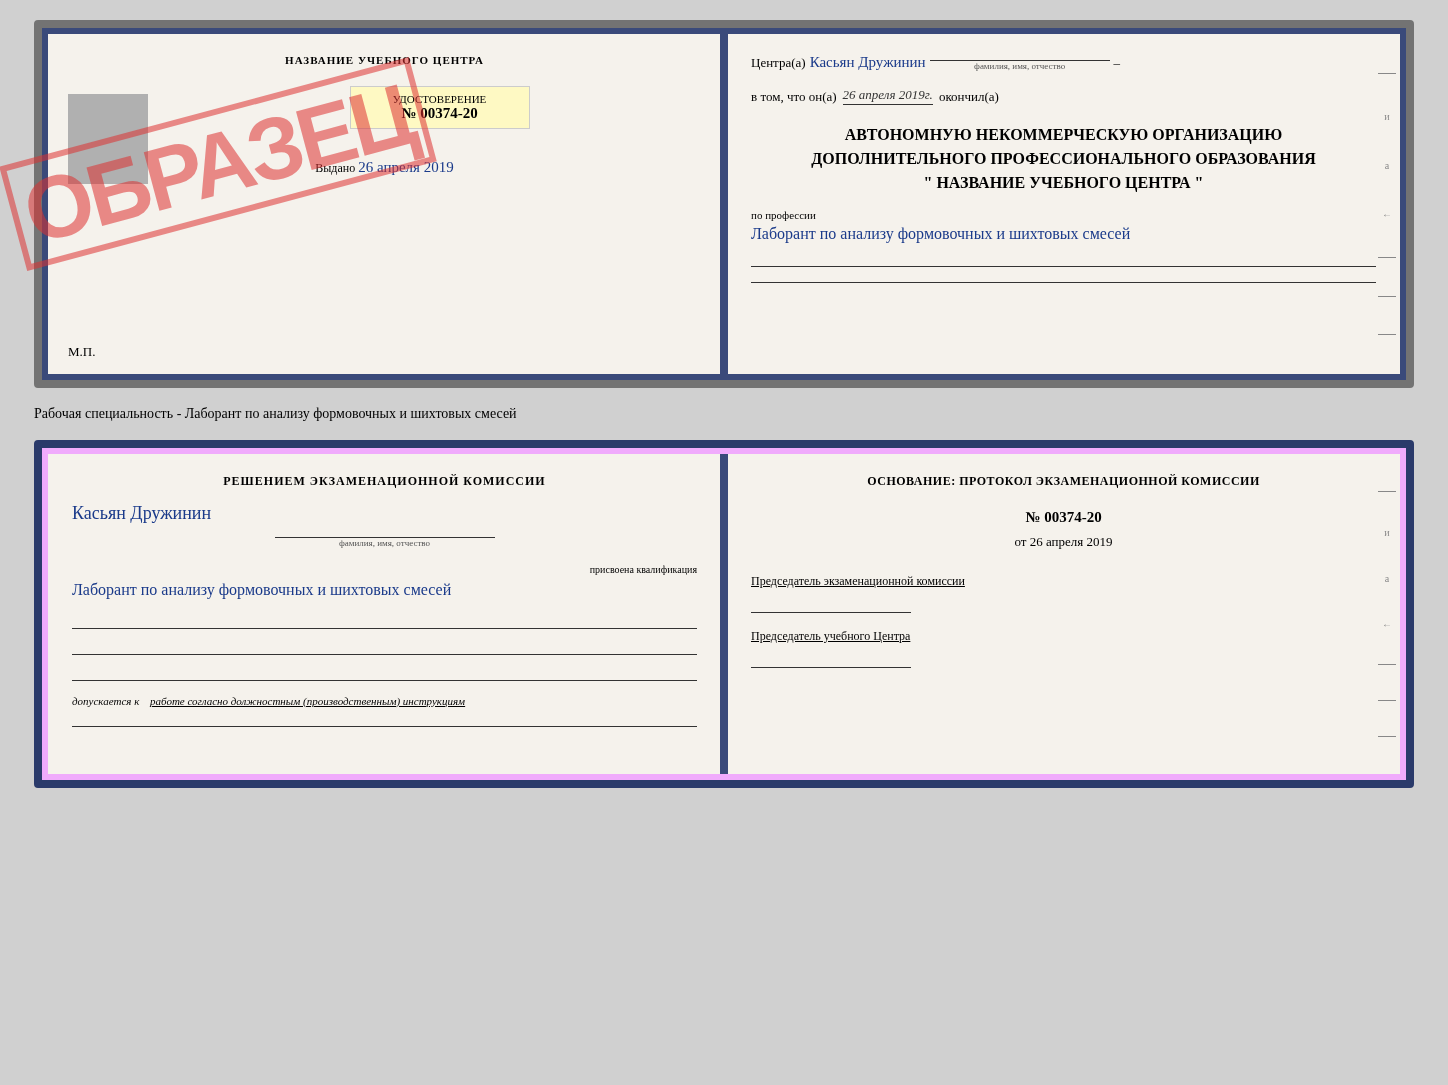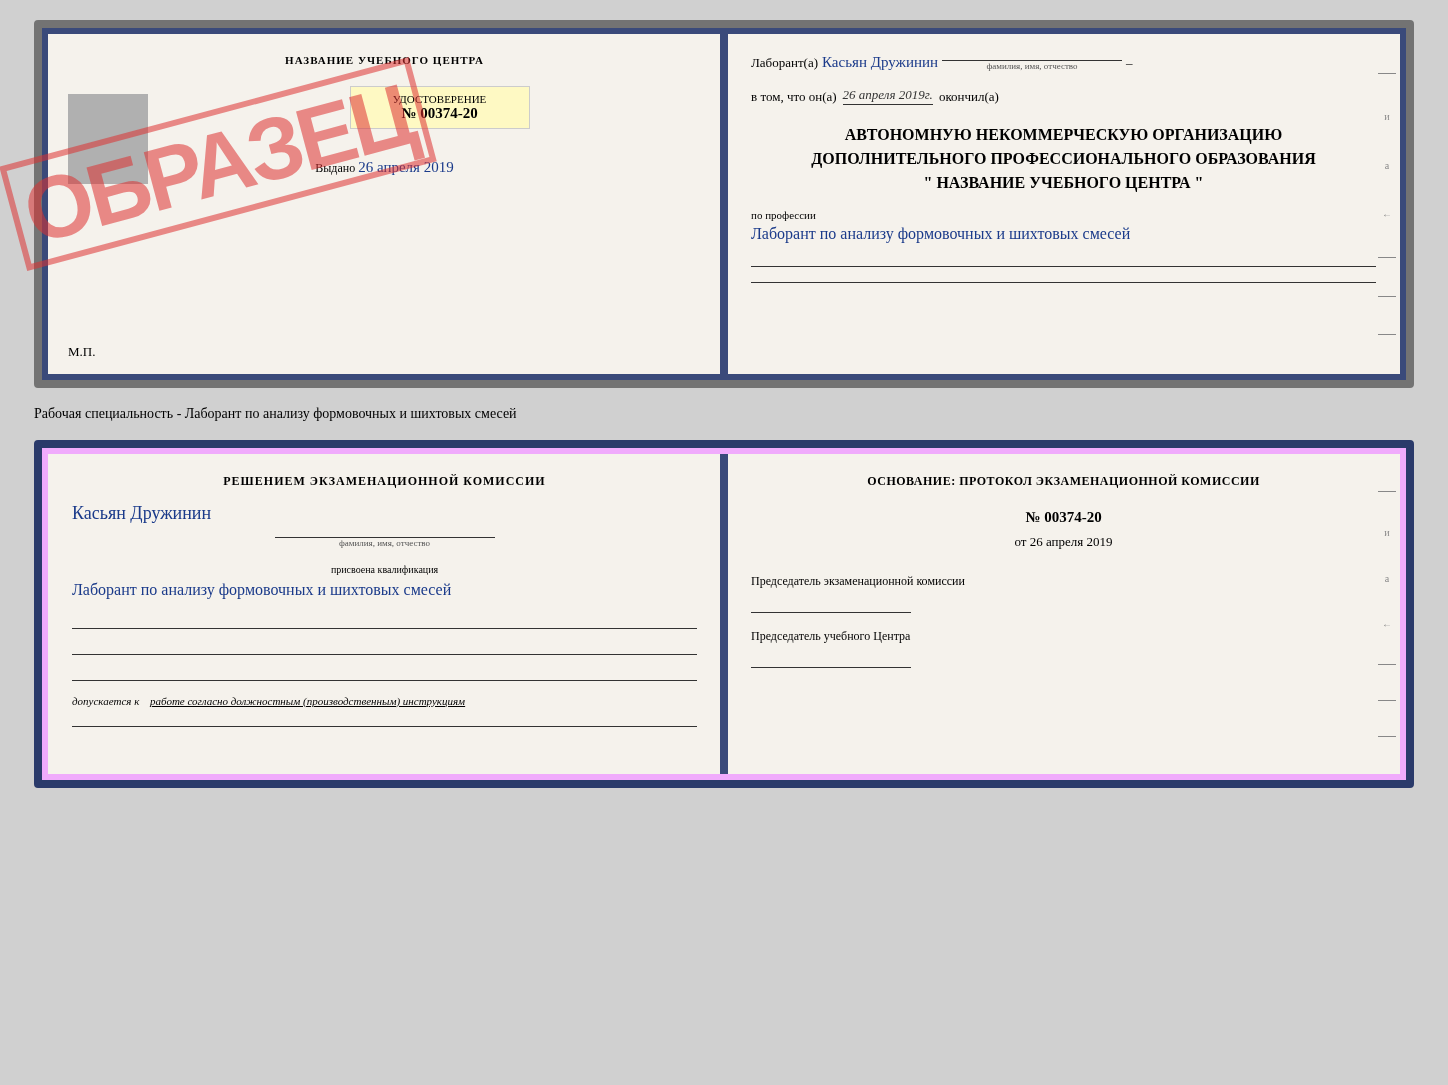--- a/index.html
+++ b/index.html
@@ -259,21 +259,21 @@
       letter-spacing: 1px;
       margin-bottom: 14px;
     }
 
     .name-line {
       margin-bottom: 4px;
     }
 
     .qualification-label {
       font-size: 10px;
-      text-align: center;
+      text-align: right;
       margin-top: 16px;
       margin-bottom: 2px;
     }
 
     .qualification-text {
       font-family: 'Segoe Script', 'Comic Sans MS', cursive;
       color: #1a3a8a;
       font-size: 16px;
       line-height: 1.6;
     }
@@ -315,20 +315,21 @@
 
     .protocol-date {
       font-size: 13px;
       text-align: center;
       margin-bottom: 24px;
     }
 
     .signature-block {
       font-size: 12px;
       margin-bottom: 16px;
+      text-decoration: underline;
     }
 
     .sig-line {
       border-bottom: 1px solid #333;
       width: 160px;
       height: 20px;
       margin-top: 4px;
     }
 
     .gray-photo-box {
@@ -367,21 +368,21 @@
       <div class="stamp-obrazec">
         <div class="stamp-text">ОБРАЗЕЦ</div>
       </div>
 
       <div class="mp-label">М.П.</div>
     </div>
 
     <div class="cert-page">
 
       <div class="right-recipient-line">
-        <span>Лаборант(а)</span>
+        <span>Центра(а)</span>
         <span class="handwritten">Касьян Дружинин</span>
         <span style="display:inline-flex;flex-direction:column;align-items:center;">
           <span style="border-bottom:1px solid #333; width:180px; display:block;"></span>
           <span class="small-note">фамилия, имя, отчество</span>
         </span>
         <span>–</span>
       </div>
 
       <div class="date-line">
         <span>в том, что он(а)</span>

